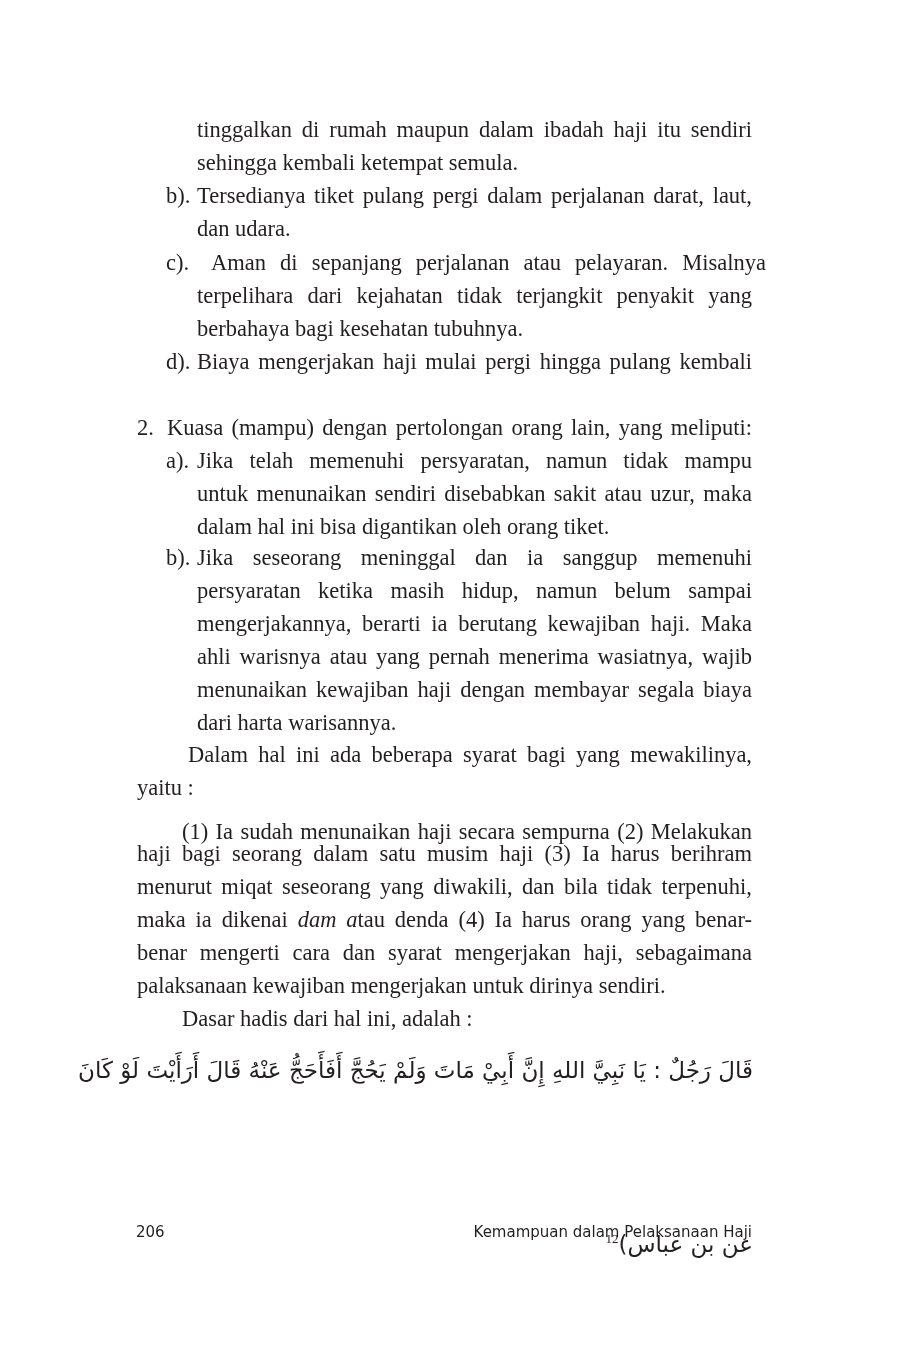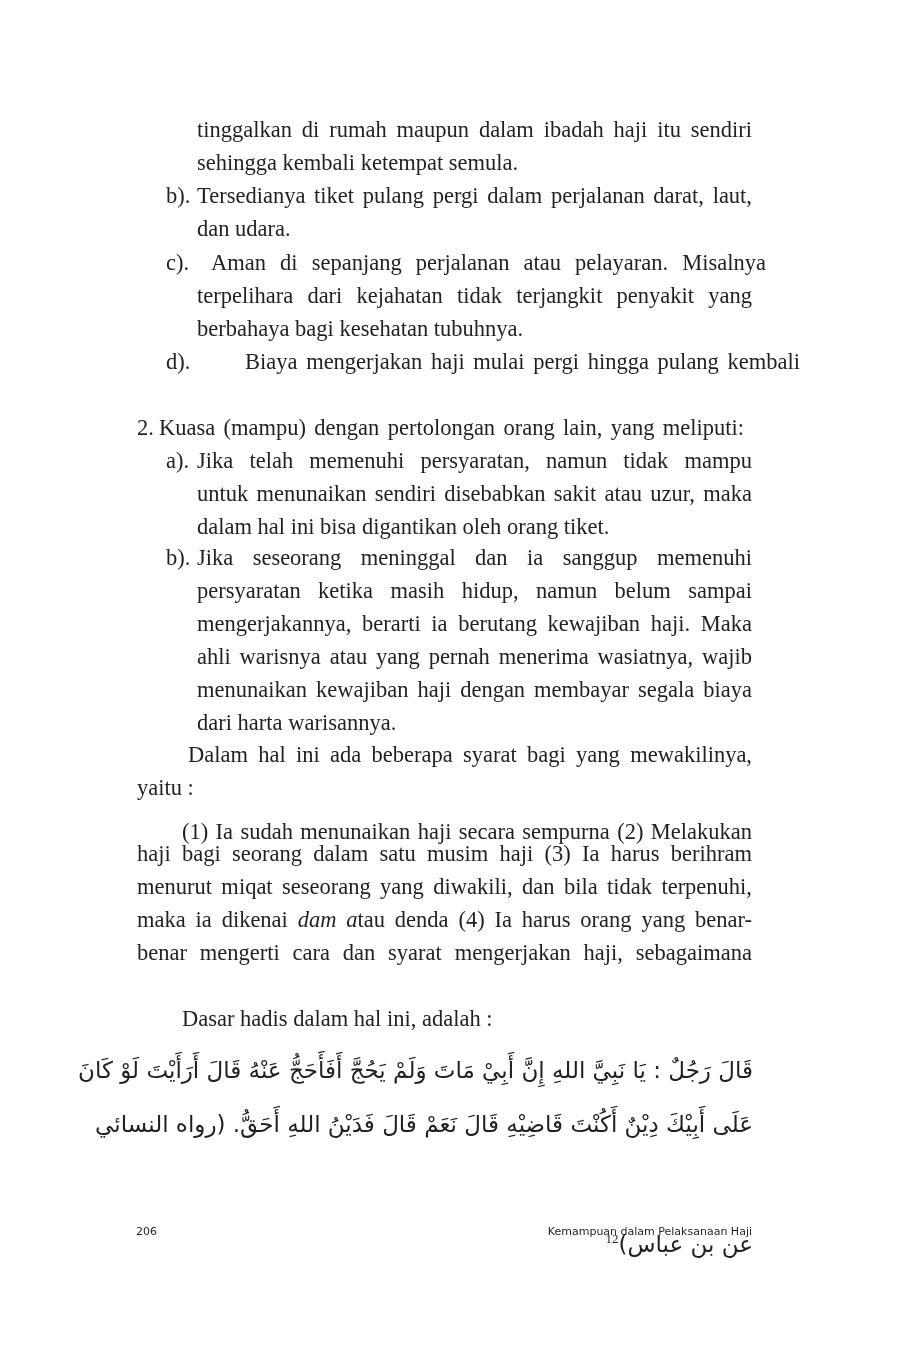--- a/index.html
+++ b/index.html
@@ -62,21 +62,21 @@
       font-size: 13px;
       vertical-align: super;
       line-height: 0;
       direction: ltr;
       unicode-bidi: isolate;
     }
     .footer {
       position: absolute;
       top: 1220px;
       font-family: "DejaVu Sans", "Liberation Sans", sans-serif;
-      font-size: 11px;
+      font-size: 15px;
       line-height: 24px;
       color: #231f20;
     }
     em { font-style: italic; }
   </style>
 </head>
 <body>
 
 <div class="page">
 
@@ -86,24 +86,24 @@
   <div class="label" style="left:166px; top:179px;">b).</div>
   <div class="line just" style="left:197px; top:179px; width:555px;">Tersedianya tiket pulang pergi dalam perjalanan darat, laut,</div>
   <div class="line" style="left:197px; top:212px;">dan udara.</div>
 
   <div class="label" style="left:166px; top:246px;">c).</div>
   <div class="line just" style="left:211px; top:246px; width:555px;">Aman di sepanjang perjalanan atau pelayaran. Misalnya</div>
   <div class="line just" style="left:197px; top:279px; width:555px;">terpelihara dari kejahatan tidak terjangkit penyakit yang</div>
   <div class="line" style="left:197px; top:312px;">berbahaya bagi kesehatan tubuhnya.</div>
 
   <div class="label" style="left:166px; top:345px;">d).</div>
-  <div class="line just" style="left:197px; top:345px; width:555px;margin-left:48px;">Biaya mengerjakan haji mulai pergi hingga pulang kembali</div>
+  <div class="line just" style="left:197px; top:345px; width:555px;">Biaya mengerjakan haji mulai pergi hingga pulang kembali</div>
 
   <div class="label" style="left:137px; top:411px;">2.</div>
-  <div class="line just" style="left:159px; top:411px; width:585px;">Kuasa (mampu) dengan pertolongan orang lain, yang meliputi:</div>
+  <div class="line just" style="left:167px; top:411px; width:585px;">Kuasa (mampu) dengan pertolongan orang lain, yang meliputi:</div>
 
   <div class="label" style="left:166px; top:444px;">a).</div>
   <div class="line just" style="left:197px; top:444px; width:555px;">Jika telah memenuhi persyaratan, namun tidak mampu</div>
   <div class="line just" style="left:197px; top:477px; width:555px;">untuk menunaikan sendiri disebabkan sakit atau uzur, maka</div>
   <div class="line" style="left:197px; top:510px;">dalam hal ini bisa digantikan oleh orang tiket.</div>
 
   <div class="label" style="left:166px; top:541px;">b).</div>
   <div class="line just" style="left:197px; top:541px; width:555px;">Jika seseorang meninggal dan ia sanggup memenuhi</div>
   <div class="line just" style="left:197px; top:574px; width:555px;">persyaratan ketika masih hidup, namun belum sampai</div>
   <div class="line just" style="left:197px; top:640px; width:555px;">ahli warisnya atau yang pernah menerima wasiatnya, wajib</div>
@@ -112,23 +112,23 @@
   <div class="line" style="left:197px; top:706px;">dari harta warisannya.</div>
 
   <div class="line just" style="left:188px; top:738px; width:564px;">Dalam hal ini ada beberapa syarat bagi yang mewakilinya,</div>
   <div class="line" style="left:137px; top:771px;">yaitu :</div>
 
   <div class="line just" style="left:182px; top:804px; width:570px;margin-top:11px;">(1) Ia sudah menunaikan haji secara sempurna (2) Melakukan</div>
   <div class="line just" style="left:137px; top:837px; width:615px;">haji bagi seorang dalam satu musim haji (3) Ia harus berihram</div>
   <div class="line just" style="left:137px; top:870px; width:615px;">menurut miqat seseorang yang diwakili, dan bila tidak terpenuhi,</div>
   <div class="line just" style="left:137px; top:903px; width:615px;"><span>maka ia dikenai </span><em>dam</em><span> </span><em>a</em><span>tau denda (4) Ia harus orang yang benar-</span></div>
   <div class="line just" style="left:137px; top:936px; width:615px;">benar mengerti cara dan syarat mengerjakan haji, sebagaimana</div>
+  <div class="line" style="left:137px; top:969px;">palaksanaan kewajiban mengerjakan untuk dirinya sendiri.</div>
 
-  <div class="line" style="left:182px; top:1002px;">Dasar hadis dalam hal ini, adalah :</div>
+  <div class="line" style="left:182px; top:1002px;">Dasar hadis dari hal ini, adalah :</div>
 
   <div class="arabic" style="left:135px; top:1050px; width:618px;">قَالَ رَجُلٌ : يَا نَبِيَّ اللهِ إِنَّ أَبِيْ مَاتَ وَلَمْ يَحُجَّ أَفَأَحَجُّ عَنْهُ قَالَ أَرَأَيْتَ لَوْ كَانَ</div>
-  <div class="arabic" style="left:135px; top:1104px; width:618px;">عَلَى أَبِيْكَ دِيْنٌ أَكُنْتَ قَاضِيْهِ قَالَ نَعَمْ  قَالَ فَدَيْنُ اللهِ أَحَقُّ. (رواه النسائي</div>
   <div class="arabic-last" style="right:151px; top:1224px;"><span>عن بن عباس)</span><span class="fnref">12</span></div>
 
   <div class="footer" style="left:136px;">206</div>
   <div class="footer" style="right:152px;margin-left:17px;">Kemampuan dalam Pelaksanaan Haji</div>
 
 </div>
 
 </body></html>

